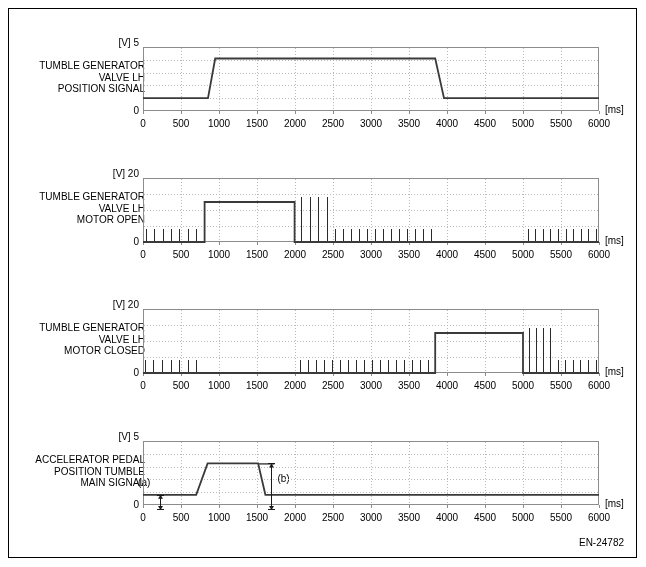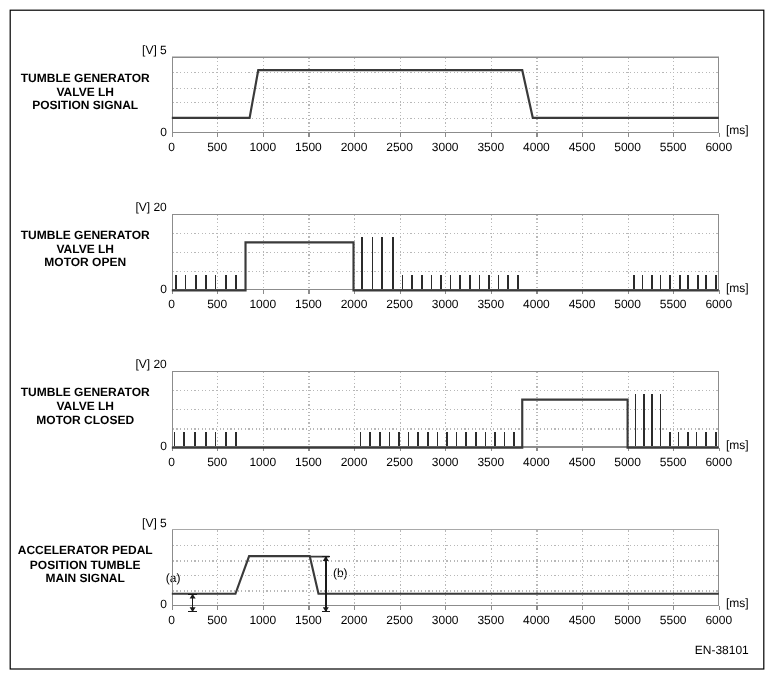--- a/index.html
+++ b/index.html
@@ -5,22 +5,22 @@
   html,body{margin:0;padding:0;background:#ffffff;}
   #stage{
     position:relative;width:646px;height:567px;background:#ffffff;overflow:hidden;
     font-family:"Liberation Sans",sans-serif;color:#000;
   }
   #frame{
     position:absolute;left:8px;top:8px;width:629px;height:550px;
     border:1px solid #000;box-sizing:border-box;background:#fff;
   }
   .ch-label{
-    position:absolute;left:0;width:124px;text-align:center;
-    font-size:10px;line-height:11.5px;white-space:pre-line;color:#000;font-weight:bold;
+    position:absolute;left:12px;width:124px;text-align:right;
+    font-size:10px;line-height:11.5px;white-space:pre-line;color:#000;
   }
   .y-top{
     position:absolute;width:70px;text-align:right;
     font-size:10px;line-height:10px;color:#000;white-space:nowrap;
   }
   .y-zero{
     position:absolute;width:20px;text-align:right;
     font-size:10px;line-height:10px;color:#000;
   }
   .x-tick{
@@ -321,15 +321,15 @@
           <line x1="14" y1="54.26" x2="21" y2="54.26" stroke="#1a1a1a" stroke-width="1" shape-rendering="crispEdges"></line>
           <line x1="14" y1="68.5" x2="21" y2="68.5" stroke="#1a1a1a" stroke-width="1" shape-rendering="crispEdges"></line>
           <line x1="115.14" y1="22.9" x2="131.5" y2="22.9" stroke="#3a3a3a" stroke-width="1.4"></line>
           <line x1="128.5" y1="22.4" x2="128.5" y2="69" stroke="#1a1a1a" stroke-width="1.2" shape-rendering="crispEdges"></line>
           <path d="M 126 26.4 L 128.5 22.4 L 131 26.4 Z" fill="#1a1a1a"></path>
           <path d="M 126 65 L 128.5 69 L 131 65 Z" fill="#1a1a1a"></path>
           <line x1="125" y1="22.9" x2="132" y2="22.9" stroke="#1a1a1a" stroke-width="1" shape-rendering="crispEdges"></line>
           <line x1="125" y1="68.5" x2="132" y2="68.5" stroke="#1a1a1a" stroke-width="1" shape-rendering="crispEdges"></line>
         </svg>
       </div>
-    <div id="figure-code">EN-38101</div>
+    <div id="figure-code">EN-24782</div>
   </div>
 </div>
 
 </body></html>

